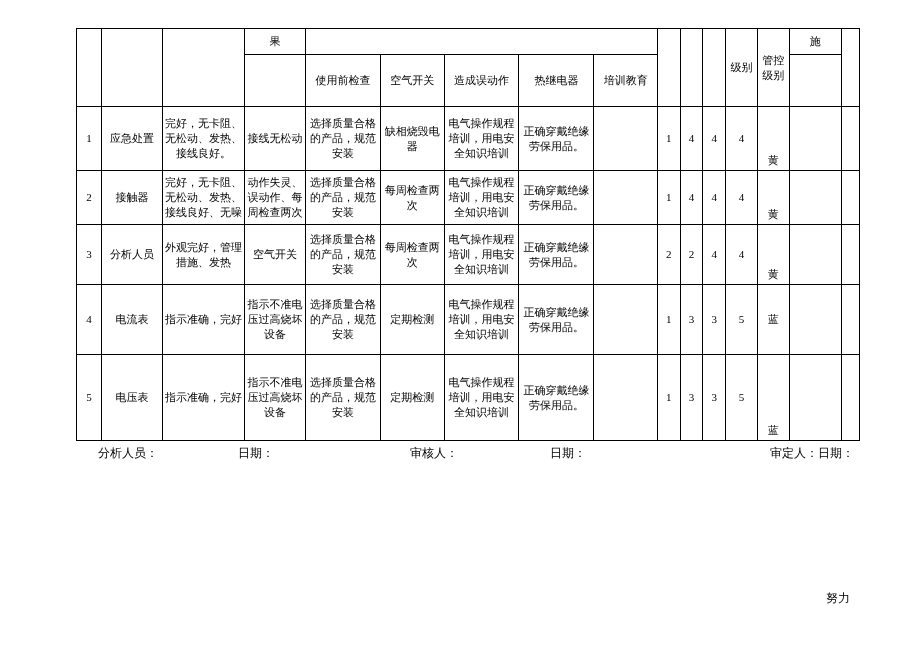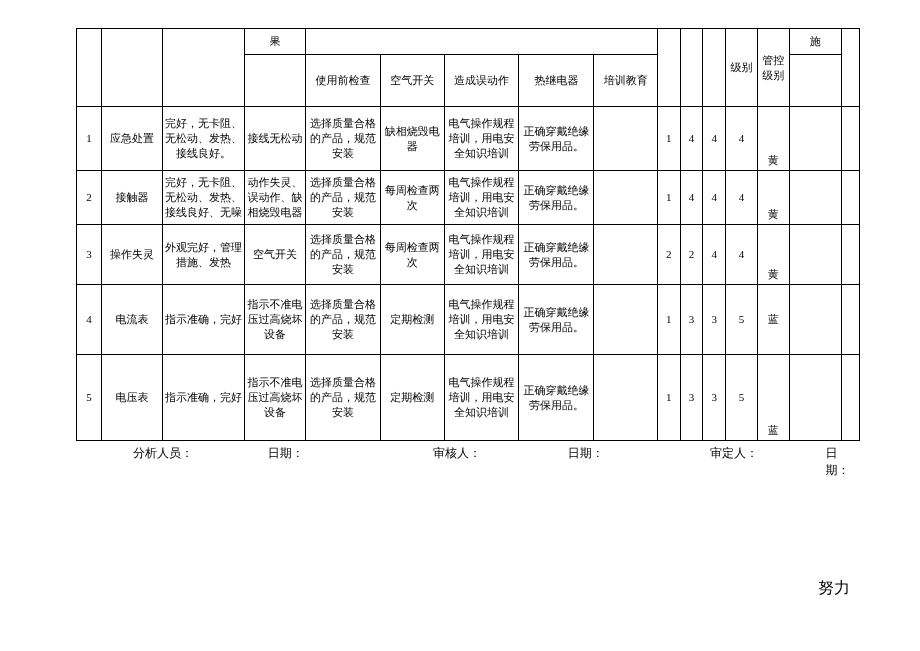--- a/index.html
+++ b/index.html
@@ -46,31 +46,31 @@
     .hd-split {
       height: 52px;
     }
     .footer-row {
       display: flex;
       width: 100%;
       font-size: 12px;
       padding: 4px 0 0 22px;
     }
     .footer-row > span { display: inline-block; }
-    .f1 { width: 140px; margin-left: 35px; }
+    .f1 { width: 140px; }
     .f2 { width: 172px; }
     .f3 { width: 140px; }
     .f4 { width: 148px; }
-    .f5 { width: 120px; }
+    .f5 { width: 120px; text-align: right; }
     .f6 { }
     .effort {
       position: absolute;
       right: 70px;
-      bottom: 52px;
-      font-size: 16px;
+      bottom: 44px;
+      font-size: 12px;
     }
   </style>
 </head>
 <body>
 
 <table>
   <colgroup>
     <col class="c-idx">
       <col class="c-name">
       <col class="c-chk">
@@ -130,38 +130,38 @@
     <td>4</td>
     <td style="vertical-align:bottom;">黄</td>
     <td></td>
     <td></td>
   </tr>
 
   <tr style="height:54px;">
     <td>2</td>
     <td>接触器</td>
     <td>完好，无卡阻、无松动、发热、接线良好、无噪</td>
-    <td>动作失灵、误动作、缺相烧毁电器</td>
+    <td>动作失灵、误动作、每周检查两次</td>
     <td>选择质量合格的产品，规范安装</td>
     <td>每周检查两次</td>
     <td>电气操作规程培训，用电安全知识培训</td>
     <td>正确穿戴绝缘劳保用品。</td>
     <td></td>
     <td>1</td>
     <td>4</td>
     <td>4</td>
     <td>4</td>
     <td style="vertical-align:bottom;">黄</td>
     <td></td>
     <td></td>
   </tr>
 
   <tr style="height:60px;">
     <td>3</td>
-    <td>操作失灵</td>
+    <td>分析人员</td>
     <td>外观完好，管理措施、发热</td>
     <td>空气开关</td>
     <td>选择质量合格的产品，规范安装</td>
     <td>每周检查两次</td>
     <td>电气操作规程培训，用电安全知识培训</td>
     <td>正确穿戴绝缘劳保用品。</td>
     <td></td>
     <td>2</td>
     <td>2</td>
     <td>4</td>

